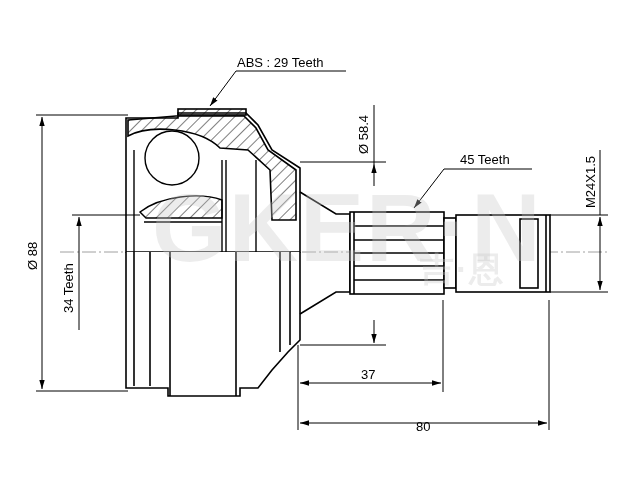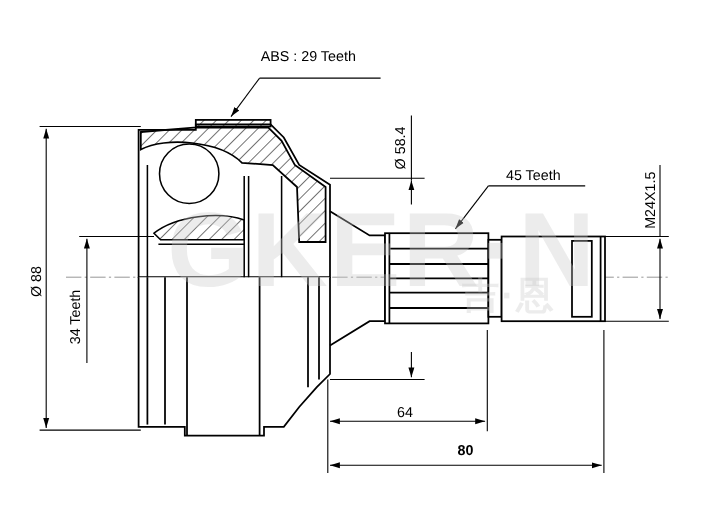--- a/index.html
+++ b/index.html
@@ -98,20 +98,20 @@
     <line x1="236" y1="71" x2="346" y2="71"></line>
     <line x1="236" y1="71" x2="210" y2="106" marker-end="url(#arr)"></line>
     <line x1="444" y1="169" x2="532" y2="169"></line>
     <line x1="444" y1="169" x2="414" y2="208" marker-end="url(#arr)"></line>
   </g>
 </svg>
 
 <div class="wm" style="left:152px; top:180px; font-size:96px;">GKER·N</div>
 <div class="wm" style="left:420px; top:252px; font-size:34px;text-align:center;">吉·恩</div>
 
-<div class="lbl" style="left:237px; top:44px;">ABS : 29 Teeth</div>
+<div class="lbl" style="left:237px; top:56px;">ABS : 29 Teeth</div>
 <div class="lbl rot" style="left:26px; top:270px;">Ø 88</div>
 <div class="lbl rot" style="left:62px; top:313px;">34 Teeth</div>
 <div class="lbl rot" style="left:357px; top:154px;">Ø 58.4</div>
 <div class="lbl" style="left:460px; top:153px;">45 Teeth</div>
 <div class="lbl rot" style="left:584px; top:208px;">M24X1.5</div>
-<div class="lbl" style="left:361px; top:368px;">64</div>
-<div class="lbl" style="left:416px; top:403px;font-weight:bold;">80</div>
+<div class="lbl" style="left:361px; top:368px;">37</div>
+<div class="lbl" style="left:416px; top:420px;">80</div>
 
 </body></html>

